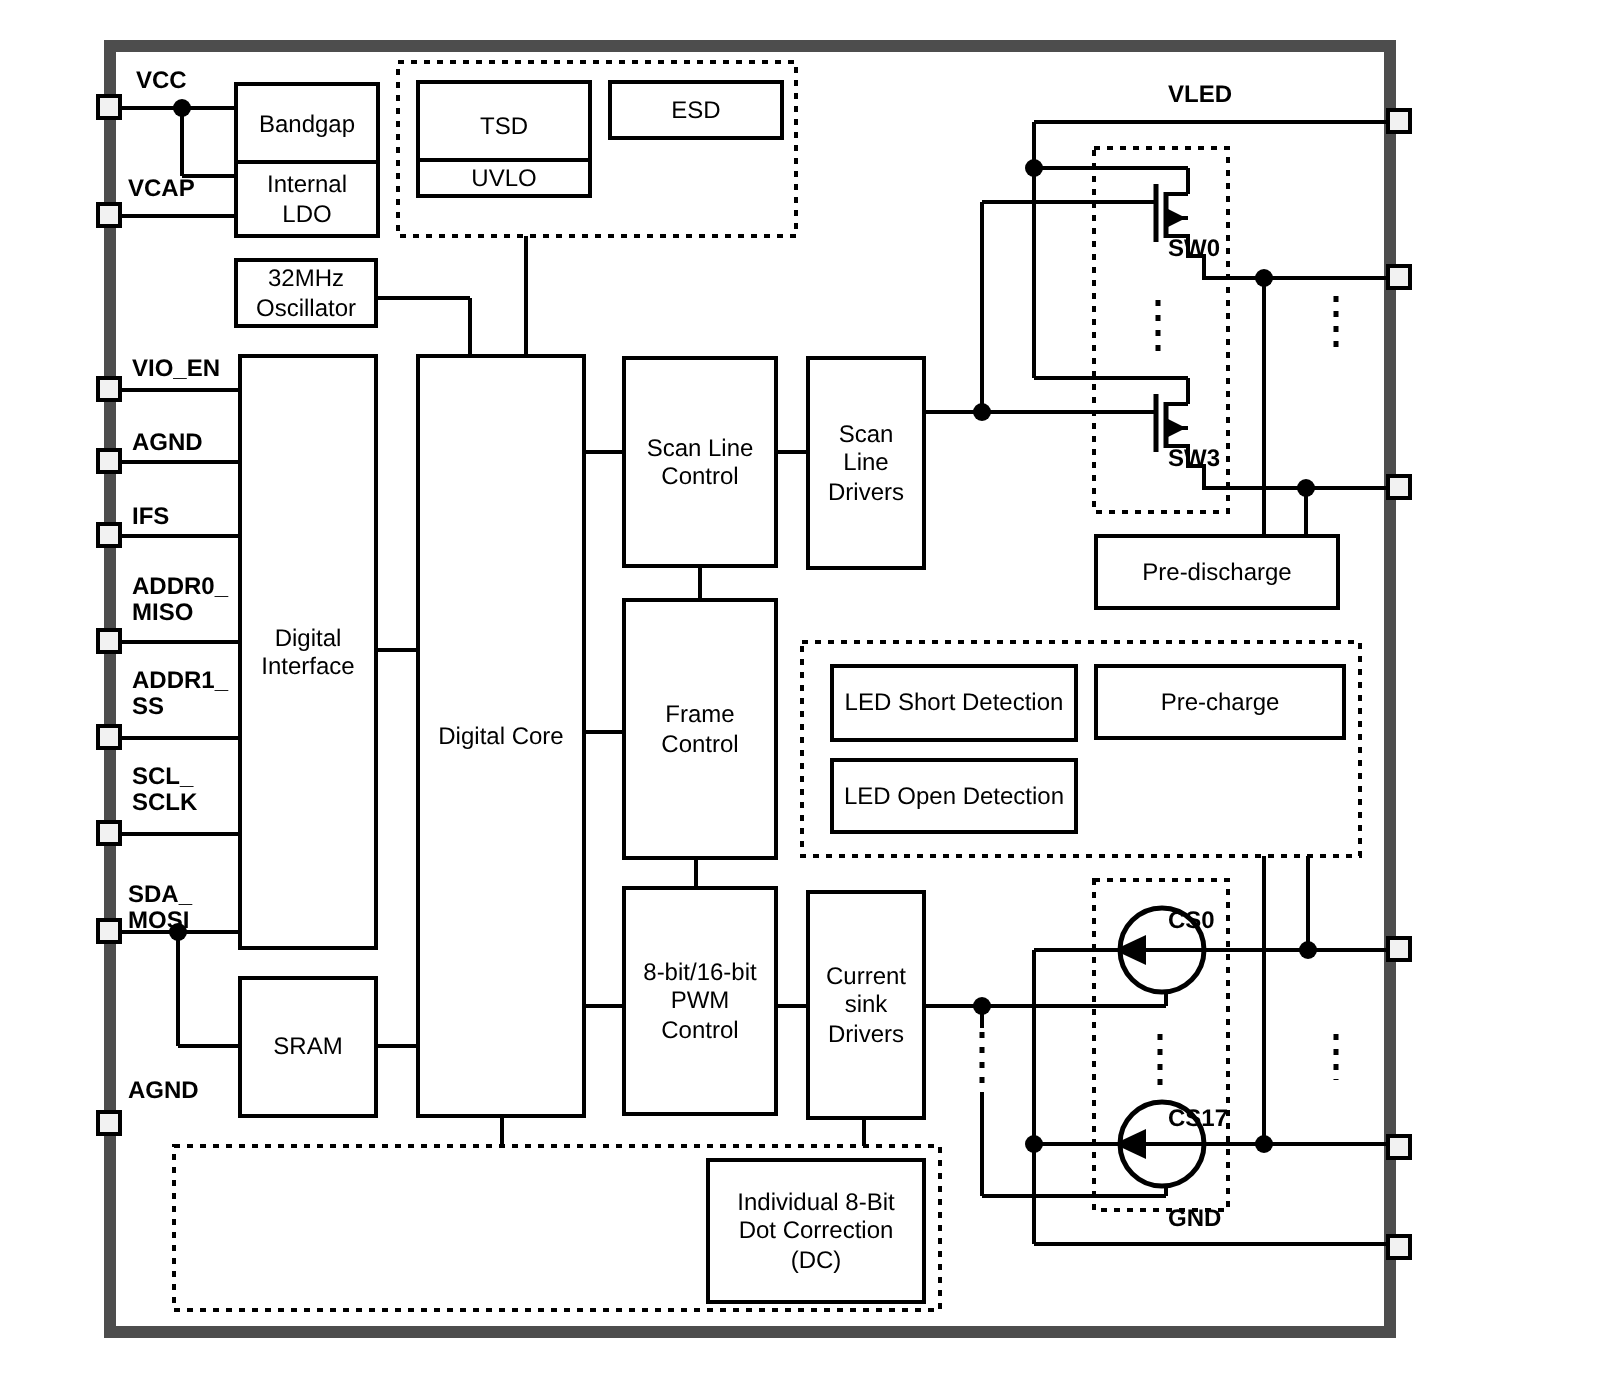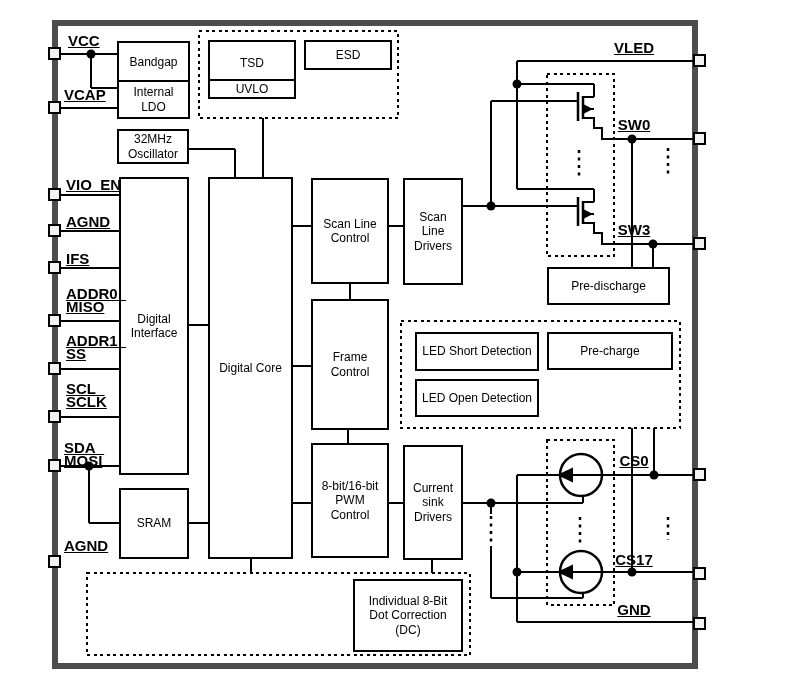--- a/index.html
+++ b/index.html
@@ -15,24 +15,24 @@
   .blk{
     position:absolute;box-sizing:border-box;border:2px solid #000;background:#fff;
     display:flex;align-items:center;justify-content:center;text-align:center;
     font-size:12px;line-height:1.2;white-space:pre-line;z-index:3;
   }
   .pad{
     position:absolute;width:13px;height:13px;box-sizing:border-box;
     border:2px solid #000;background:#f2f2f2;z-index:5;
   }
   .pinlbl{
-    position:absolute;font-size:15px;font-weight:bold;line-height:13px;
-    white-space:pre-line;z-index:4;text-decoration:underline;
+    position:absolute;font-size:12px;font-weight:bold;line-height:13px;
+    white-space:pre-line;z-index:4;
   }
-  .pinlbl.right{width:100px;text-align:center;}
+  .pinlbl.right{width:100px;text-align:left;}
 </style>
 </head>
 <body>
 
 <div id="stage">
 
   <div id="chip-outline"></div>
 
   <svg id="wires" width="804" height="691" viewBox="0 0 804 691">
 

